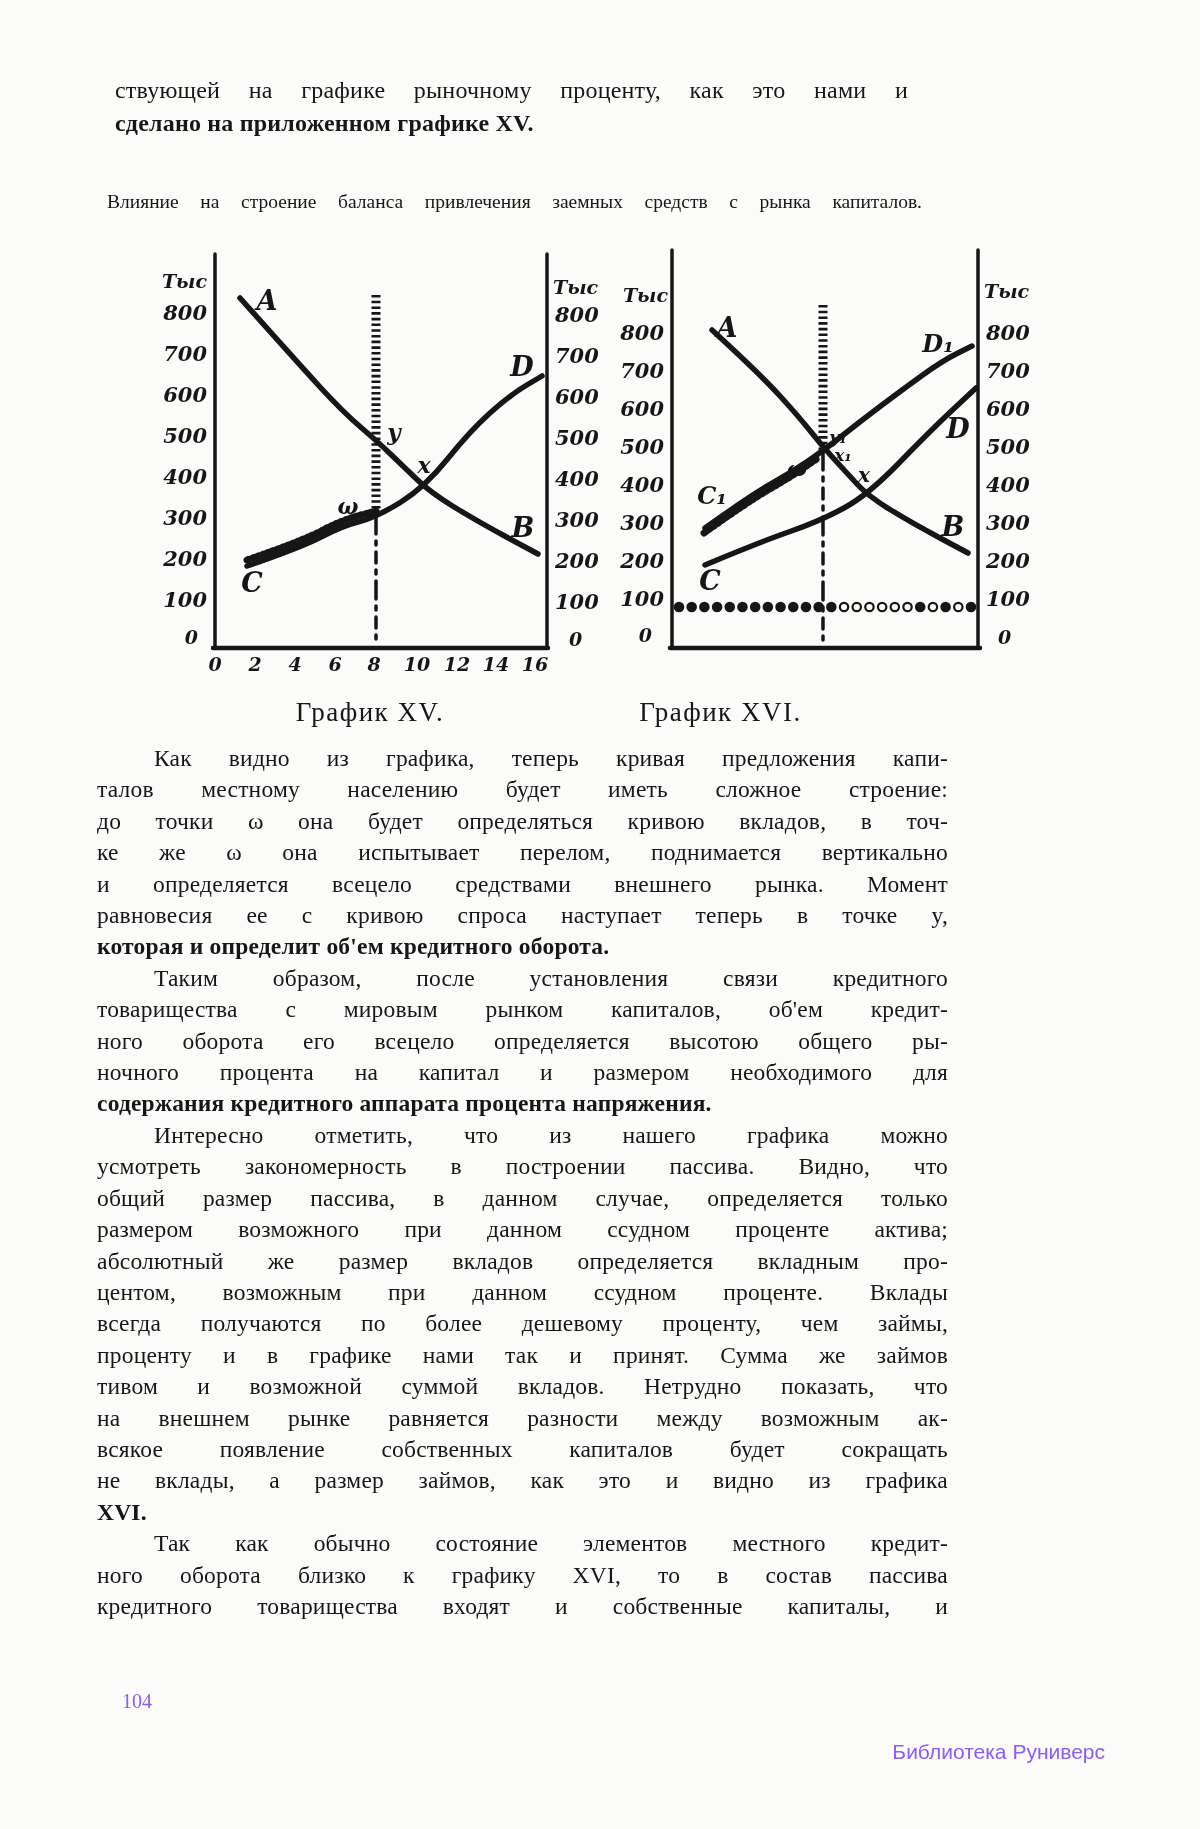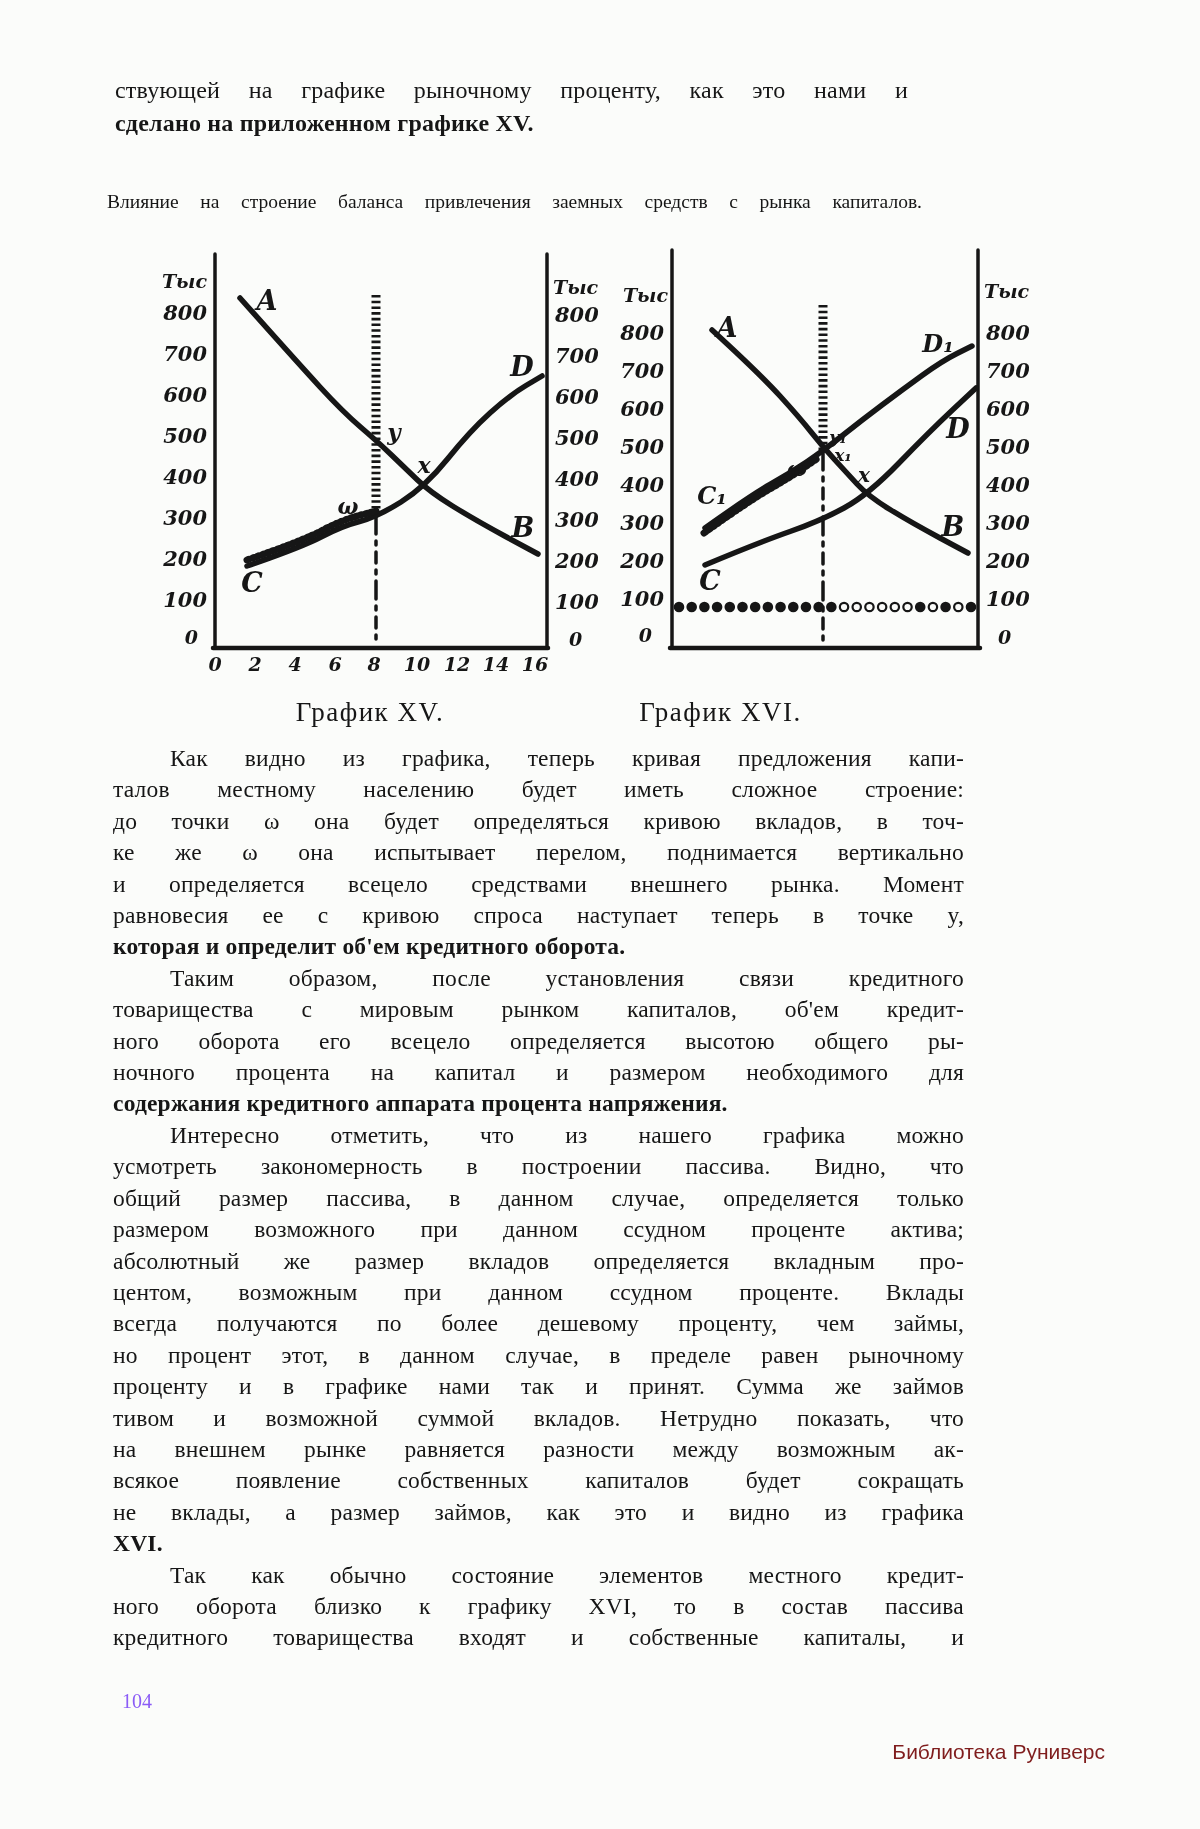--- a/index.html
+++ b/index.html
@@ -9,27 +9,27 @@
     font-family:"Liberation Serif","DejaVu Serif",serif;
   }
   .abs{position:absolute;}
   .tl{white-space:nowrap;}
   .tl.j{text-align:justify; text-align-last:justify; white-space:normal;}
   .tl.plain{text-align:center; text-align-last:left;font-weight:bold;}
   .ind{text-indent:57px;}
   #intro-block{left:115px; top:74px; width:793px; font-size:24px; line-height:33px; font-weight:500; letter-spacing:.2px;}
   #fig-caption{left:107px; top:190px; width:815px; font-size:19.5px; line-height:24px; font-weight:500;
     text-align:justify; text-align-last:justify;}
-  #body-block{left:97px; top:743px; width:851px; font-size:23.5px; line-height:31.4px; font-weight:500; letter-spacing:.2px;margin-left:16px;}
+  #body-block{left:97px; top:743px; width:851px; font-size:23.5px; line-height:31.4px; font-weight:500; letter-spacing:.2px;}
   .chart-caption{font-size:27px; letter-spacing:1.5px; text-align:center; font-weight:500;}
   #caption-xv{left:255px; top:697px; width:230px;}
   #caption-xvi{left:598px; top:697px; width:245px;}
   #page-number{left:122px; top:1690px; font-size:20px; color:#8b5cf6;}
   #watermark{left:745px; top:1740px; width:360px; text-align:right;
-    font-family:"Liberation Sans","DejaVu Sans",sans-serif; font-size:21px; color:#7f1d1d;}
+    font-family:"Liberation Sans","DejaVu Sans",sans-serif; font-size:21px; color:#8b5cf6;}
   svg text{font-family:"DejaVu Serif","Liberation Serif",serif; font-style:italic; font-weight:700; fill:#161616;}
 </style>
 </head>
 <body>
 
 <div class="page">
 
   <div id="intro-block" class="abs">
       <div class="tl j">ствующей на графике рыночному проценту, как это нами и</div>
       <div class="tl plain">сделано на приложенном графике XV.</div>
@@ -167,21 +167,20 @@
       <div class="tl j">ного оборота его всецело определяется высотою общего ры-</div>
       <div class="tl j">ночного процента на капитал и размером необходимого для</div>
       <div class="tl plain">содержания кредитного аппарата процента напряжения.</div>
       <div class="tl j ind">Интересно отметить, что  из нашего  графика  можно</div>
       <div class="tl j">усмотреть закономерность в построении пассива. Видно, что</div>
       <div class="tl j">общий размер пассива, в данном случае, определяется только</div>
       <div class="tl j">размером возможного при данном ссудном проценте актива;</div>
       <div class="tl j">абсолютный же размер вкладов определяется вкладным про-</div>
       <div class="tl j">центом, возможным при данном ссудном проценте. Вклады</div>
       <div class="tl j">всегда получаются по более дешевому проценту, чем займы,</div>
-      <div class="tl j">но процент этот, в данном случае, в пределе равен рыночному</div>
       <div class="tl j">проценту и в графике нами так и принят. Сумма же займов</div>
       <div class="tl j">тивом и возможной суммой вкладов. Нетрудно показать, что</div>
       <div class="tl j">на внешнем рынке равняется разности между возможным ак-</div>
       <div class="tl j">всякое появление собственных капиталов будет  сокращать</div>
       <div class="tl j">не вклады, а размер займов,  как это и видно  из графика</div>
       <div class="tl plain">XVI.</div>
       <div class="tl j ind">Так как обычно состояние элементов местного кредит-</div>
       <div class="tl j">ного оборота близко к графику XVI, то в состав пассива</div>
       <div class="tl j">кредитного товарищества входят и собственные капиталы, и</div>
     </div>

